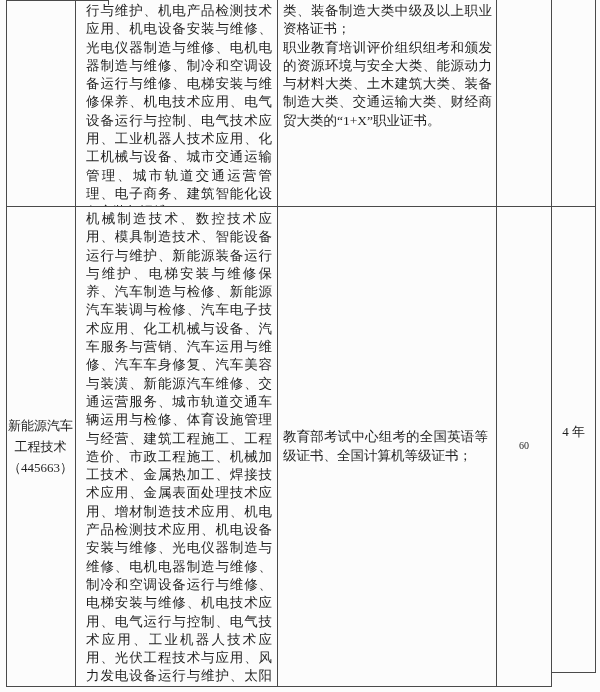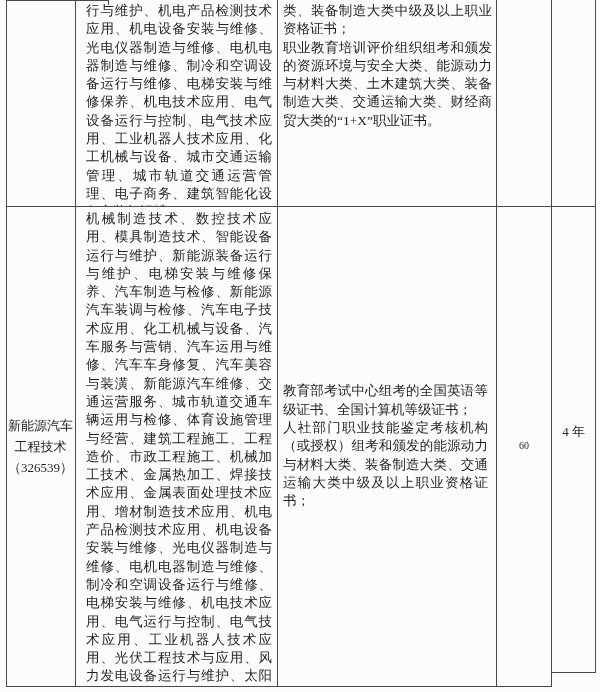--- a/index.html
+++ b/index.html
@@ -56,30 +56,29 @@
     <p><b>职业教育培训评价组织组考和颁发</b><span>的资源环境与安全大类、能源动力与材料大类、土木建筑大类、装备制造大类、交通运输大类、财经商贸大类的“1+X”职业证书。</span></p>
   </div>
 
   <div class="cell r1c4"></div>
 
   <div class="cell r1c5"></div>
 
   <div class="cell r2c1">
     <div>新能源汽车</div>
     <div>工程技术</div>
-    <div>（326539）</div>
+    <div>（445663）</div>
   </div>
 
   <div class="cell r2c2">
     <div class="majors">机械制造技术、数控技术应用、模具制造技术、智能设备运行与维护、新能源装备运行与维护、电梯安装与维修保养、汽车制造与检修、新能源汽车装调与检修、汽车电子技术应用、化工机械与设备、汽车服务与营销、汽车运用与维修、汽车车身修复、汽车美容与装潢、新能源汽车维修、交通运营服务、城市轨道交通车辆运用与检修、体育设施管理与经营、建筑工程施工、工程造价、市政工程施工、机械加工技术、金属热加工、焊接技术应用、金属表面处理技术应用、增材制造技术应用、机电产品检测技术应用、机电设备安装与维修、光电仪器制造与维修、电机电器制造与维修、制冷和空调设备运行与维修、电梯安装与维修、机电技术应用、电气运行与控制、电气技术应用、工业机器人技术应用、光伏工程技术与应用、风力发电设备运行与维护、太阳能与沼气技术利用、城市轨道交通运营管理、城市交通运输管理、电子商务、建筑智能化设备安装与运维</div>
   </div>
 
   <div class="cell r2c3">
     <p><b>教育部考试中心组考</b><span>的全国英语等级证书、全国计算机等级证书；</span></p>
-    <p><b>人社部门职业技能鉴定考核机构（或授权）组考和颁发</b><span>的能源动力与材料大类、装备制造大类、交通运输大类中级及以上职业资格证书；</span></p>
   </div>
 
   <div class="cell r2c4">60</div>
 
   <div class="cell r2c5">4 年</div>
 
   <div class="vline left-border"></div>
   <div class="hline artifact-h"></div>
   <div class="vline artifact-v"></div>
 

